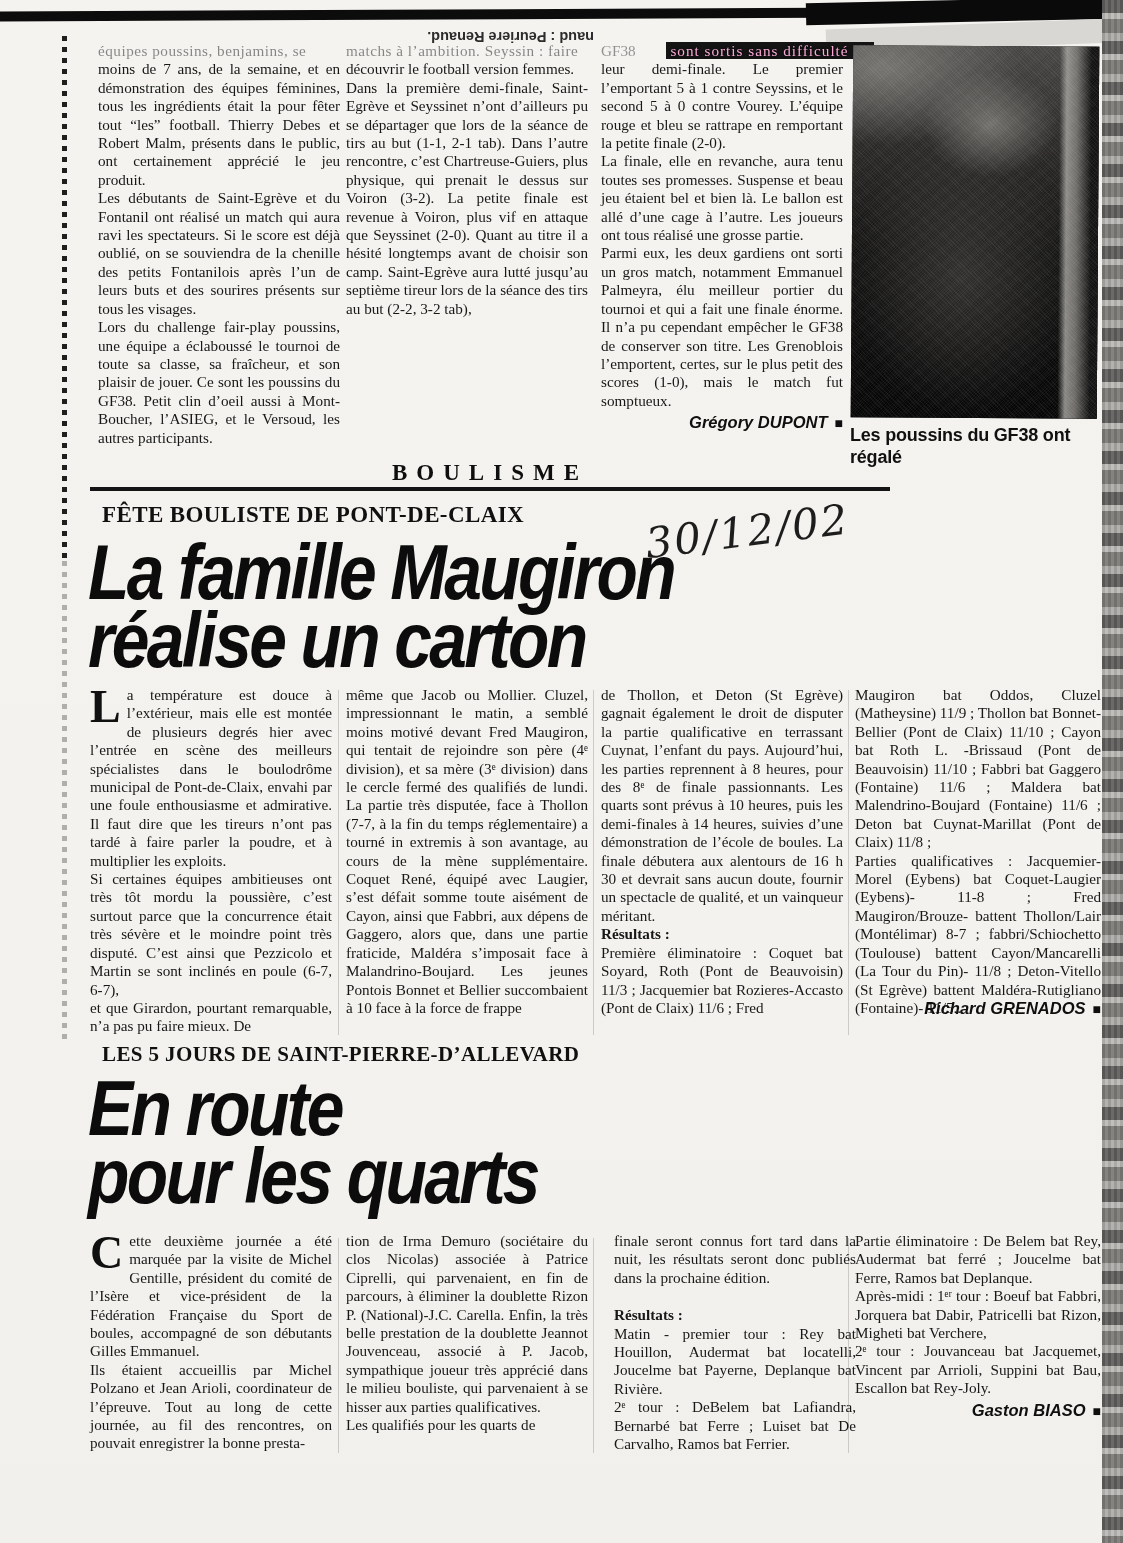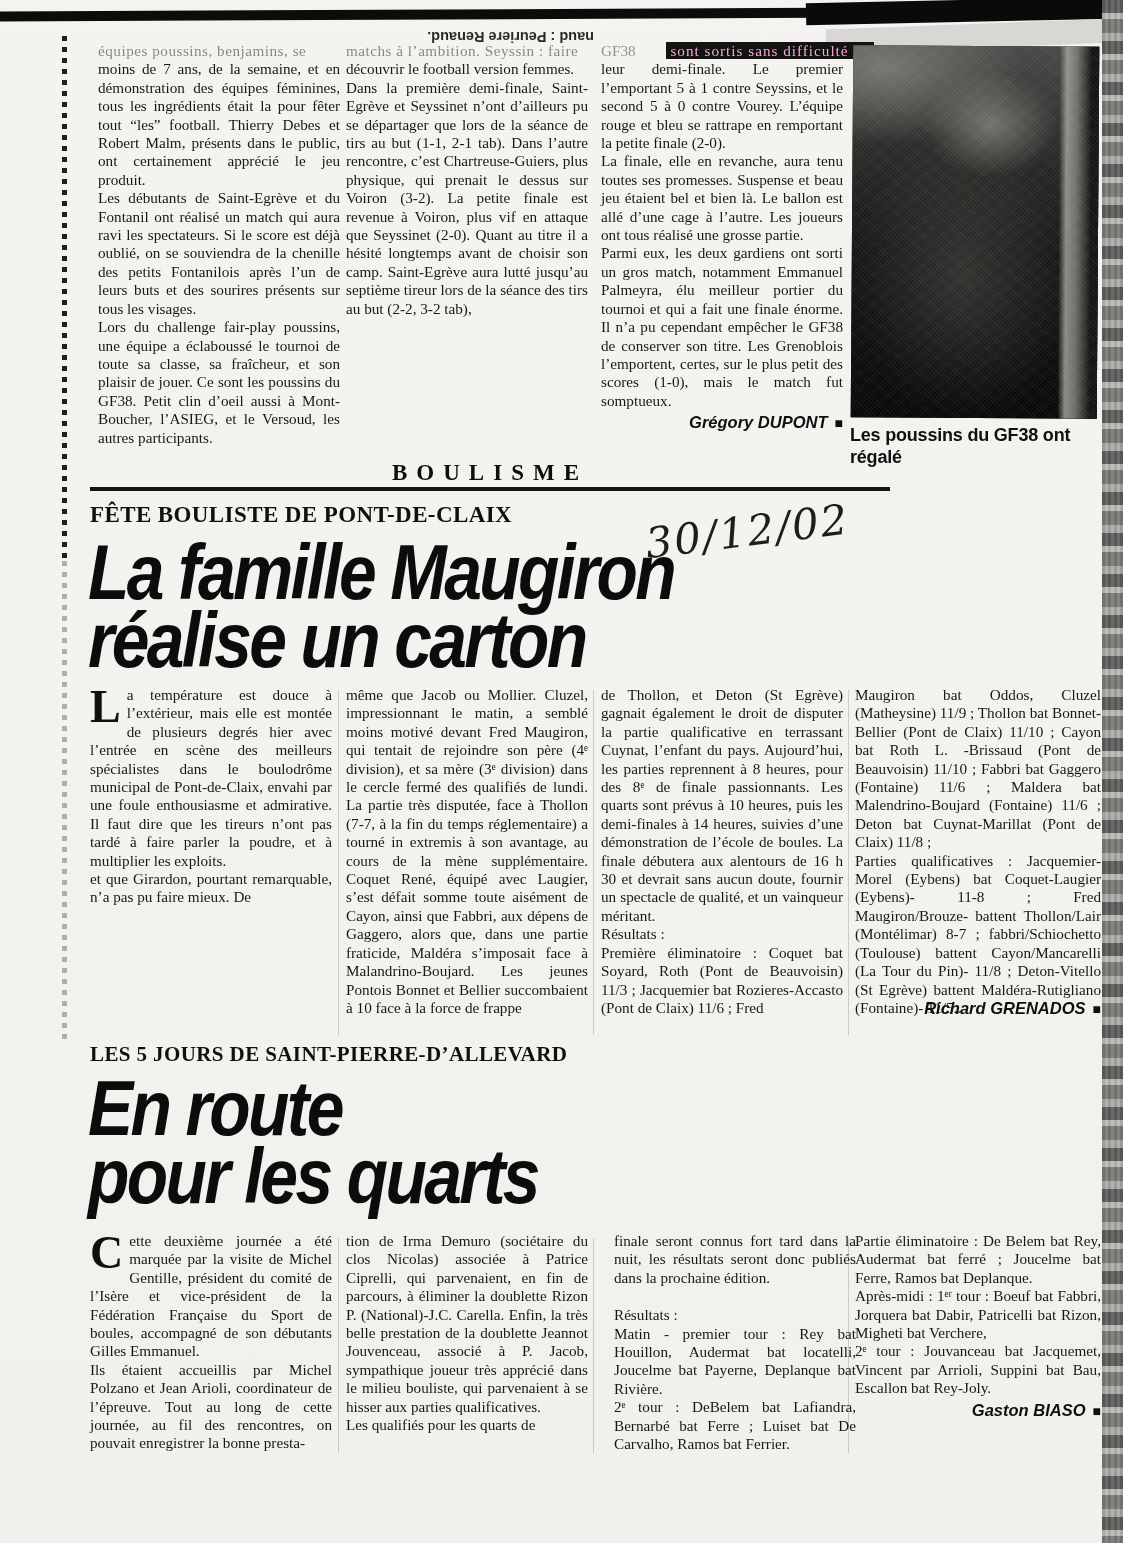--- a/index.html
+++ b/index.html
@@ -20,21 +20,21 @@
        repeating-linear-gradient(90deg, rgba(0,0,0,.18) 0 3px, rgba(255,255,255,.12) 3px 6px);}
   .dotline{left:62px;width:5px;
      background-image:repeating-linear-gradient(180deg,#1f1f1f 0 5px,transparent 5px 11px);}
   .dot1{top:36px;height:525px;}
   .dot2{top:561px;height:480px;opacity:.32;}
 
   
   .col{position:absolute;width:242px;font-size:15.2px;line-height:18.4px;color:#171717;
        text-align:justify;}
   .col p{margin:0;}
-  .col p.b{font-weight:normal;}
+  .col p.b{font-weight:bold;}
   .col p.gap{margin-top:19px;}
   .col p.garbled{filter:blur(.6px);opacity:.5;letter-spacing:.5px;}
   .dropcap{float:left;font-weight:bold;font-size:46px;line-height:37px;padding:2px 6px 0 0;color:#101010;}
   .byline{text-align:right;font:italic 700 16.5px "Liberation Sans",sans-serif;color:#0f0f0f;margin-top:3px;}
   .byline .sq{display:inline-block;margin-left:7px;font-style:normal;font-size:14px;}
 
   .flipcredit{left:404px;top:29px;width:190px;transform:rotate(180deg);
      font:700 14.5px "Liberation Sans",sans-serif;color:#2c2c2c;filter:blur(.35px);text-align:left;}
   .smudgeline{white-space:nowrap;}
   .smudgeline .lead{opacity:.45;filter:blur(.5px);}
@@ -51,21 +51,21 @@
        radial-gradient(150px 190px at 45% 62%, rgba(80,78,74,.5), rgba(0,0,0,0) 75%),
        linear-gradient(90deg, rgba(0,0,0,0) 84%, rgba(160,158,154,.85) 87%, rgba(120,118,114,.9) 91%, rgba(18,18,18,1) 97%),
        linear-gradient(180deg, #474644 0%, #2b2a28 25%, #121211 55%, #050505 100%);}
   .caption{left:850px;top:424px;width:252px;font:700 18px/22px "Liberation Sans",sans-serif;
      color:#101010;letter-spacing:-.2px;}
 
   
   .section-label{left:90px;top:460px;width:800px;text-align:center;
      font:700 23px "Liberation Serif",serif;letter-spacing:9px;color:#0e0e0e;}
   .rule{left:90px;top:487px;width:800px;height:4px;background:#141414;}
-  .kicker{font:700 23px "Liberation Serif",serif;color:#101010;letter-spacing:.4px;}
+  .kicker{font:700 23px "Liberation Serif",serif;color:#101010;letter-spacing:.4px;margin-left:12px;}
   .kicker1{left:90px;top:502px;}
   .kicker2{left:90px;top:1042px;font-size:21px;}
   .date-hand{left:645px;top:506px;width:220px;transform:rotate(-7deg);
      font:italic 400 42px "DejaVu Serif",serif;color:#1d1d1d;letter-spacing:2px;}
   .headline{font-style:italic;font-weight:700;font-family:"Liberation Sans",sans-serif;
      font-size:77px;line-height:68px;color:#0c0c0c;letter-spacing:-3px;
      transform:scaleX(.88);transform-origin:left top;}
   .headline1{left:88px;top:538px;}
   .headline2{left:88px;top:1074px;}
 
@@ -120,20 +120,21 @@
     <div>réalise un carton</div>
   </div>
 
   <div class="colsep" style="left:338px;top:690px;height:345px"></div>
   <div class="colsep" style="left:593px;top:690px;height:345px"></div>
   <div class="colsep" style="left:848px;top:690px;height:345px"></div>
 
   <div class="col" style="left:90px;top:686px">
     <p><span class="dropcap">L</span><span>a température est douce à l’extérieur, mais elle est montée de plusieurs degrés hier avec l’entrée en scène des meilleurs spécialistes dans le boulodrôme municipal de Pont-de-Claix, envahi par une foule enthousiasme et admirative. Il faut dire que les tireurs n’ont pas tardé à faire parler la poudre, et à multiplier les exploits.</span></p>
     <div>
+        <p>Si certaines équipes ambitieuses ont très tôt mordu la poussière, c’est surtout parce que la concurrence était très sévère et le moindre point très disputé. C’est ainsi que Pezzicolo et Martin se sont inclinés en poule (6-7, 6-7),</p>
         <p>et que Girardon, pourtant remarquable, n’a pas pu faire mieux. De</p>
       </div>
   </div>
 
   <div class="col" style="left:346px;top:686px">
       <p>même que Jacob ou Mollier. Cluzel, impressionnant le matin, a semblé moins motivé devant Fred Maugiron, qui tentait de rejoindre son père (4ᵉ division), et sa mère (3ᵉ division) dans le cercle fermé des qualifiés de lundi. La partie très disputée, face à Thollon (7-7, à la fin du temps réglementaire) a tourné in extremis à son avantage, au cours de la mène supplémentaire. Coquet René, équipé avec Laugier, s’est défait somme toute aisément de Cayon, ainsi que Fabbri, aux dépens de Gaggero, alors que, dans une partie fraticide, Maldéra s’imposait face à Malandrino-Boujard. Les jeunes Pontois Bonnet et Bellier succombaient à 10 face à la force de frappe</p>
     </div>
 
   <div class="col" style="left:601px;top:686px">
       <p>de Thollon, et Deton (St Egrève) gagnait également le droit de disputer la partie qualificative en terrassant Cuynat, l’enfant du pays. Aujourd’hui, les parties reprennent à 8 heures, pour des 8ᵉ de finale passionnants. Les quarts sont prévus à 10 heures, puis les demi-finales à 14 heures, suivies d’une démonstration de l’école de boules. La finale débutera aux alentours de 16 h 30 et devrait sans aucun doute, fournir un spectacle de qualité, et un vainqueur méritant.</p>

